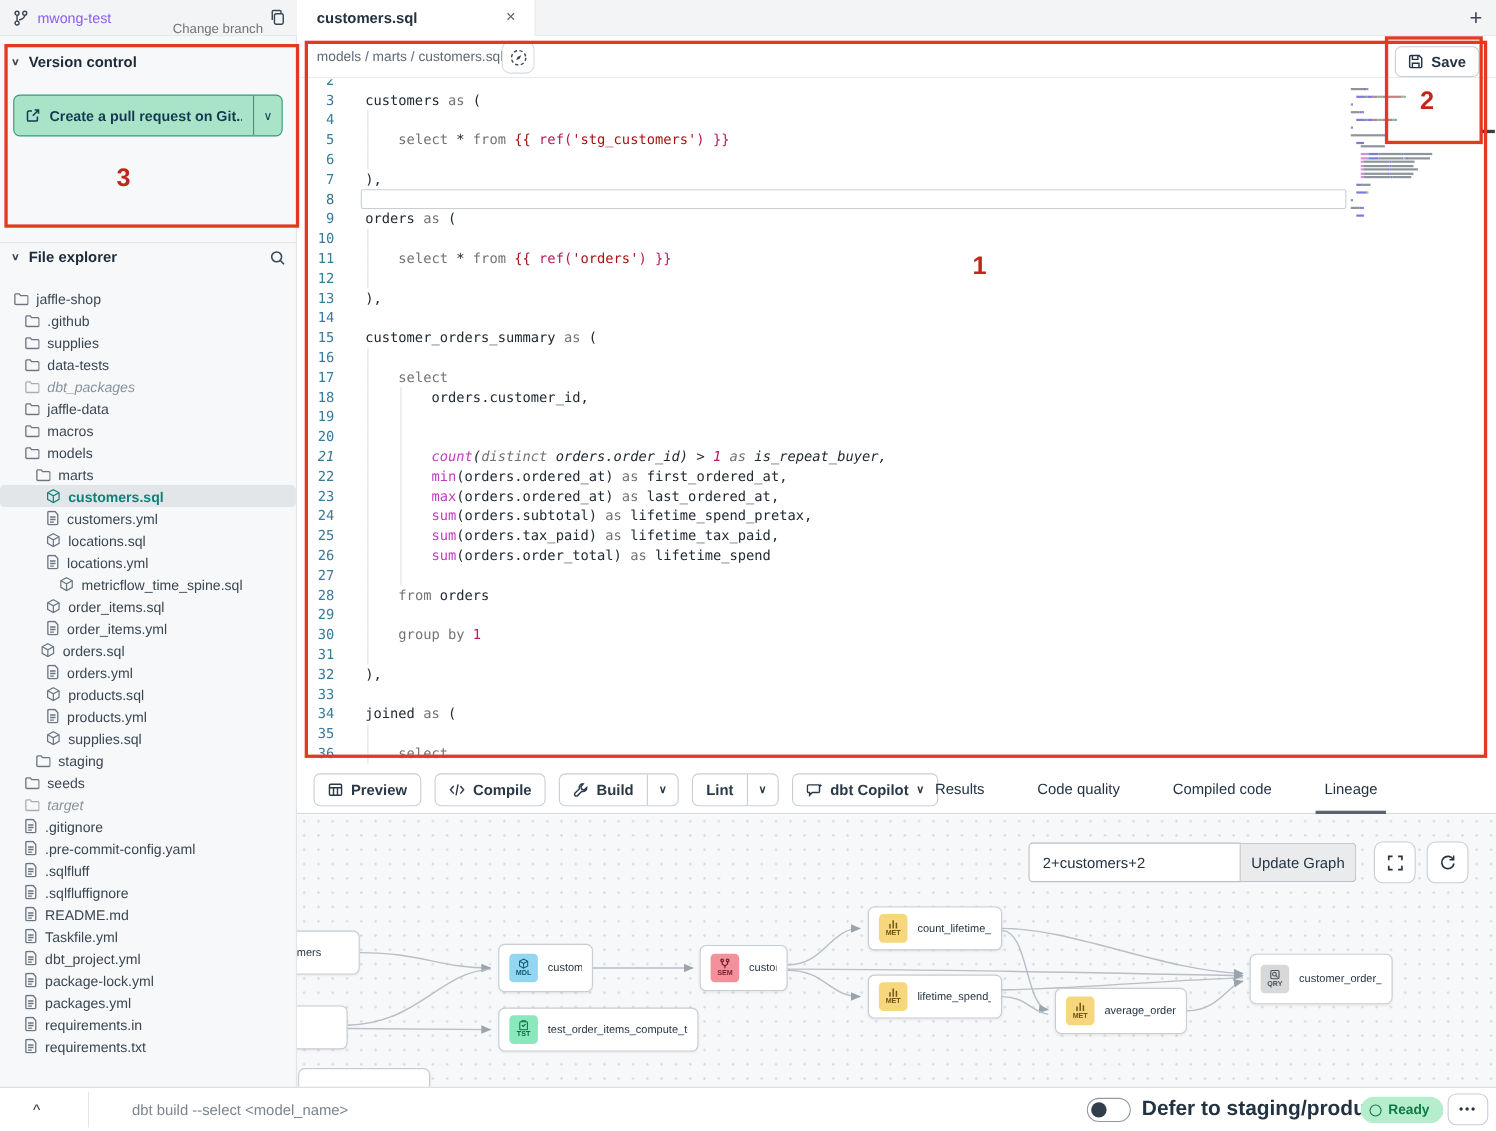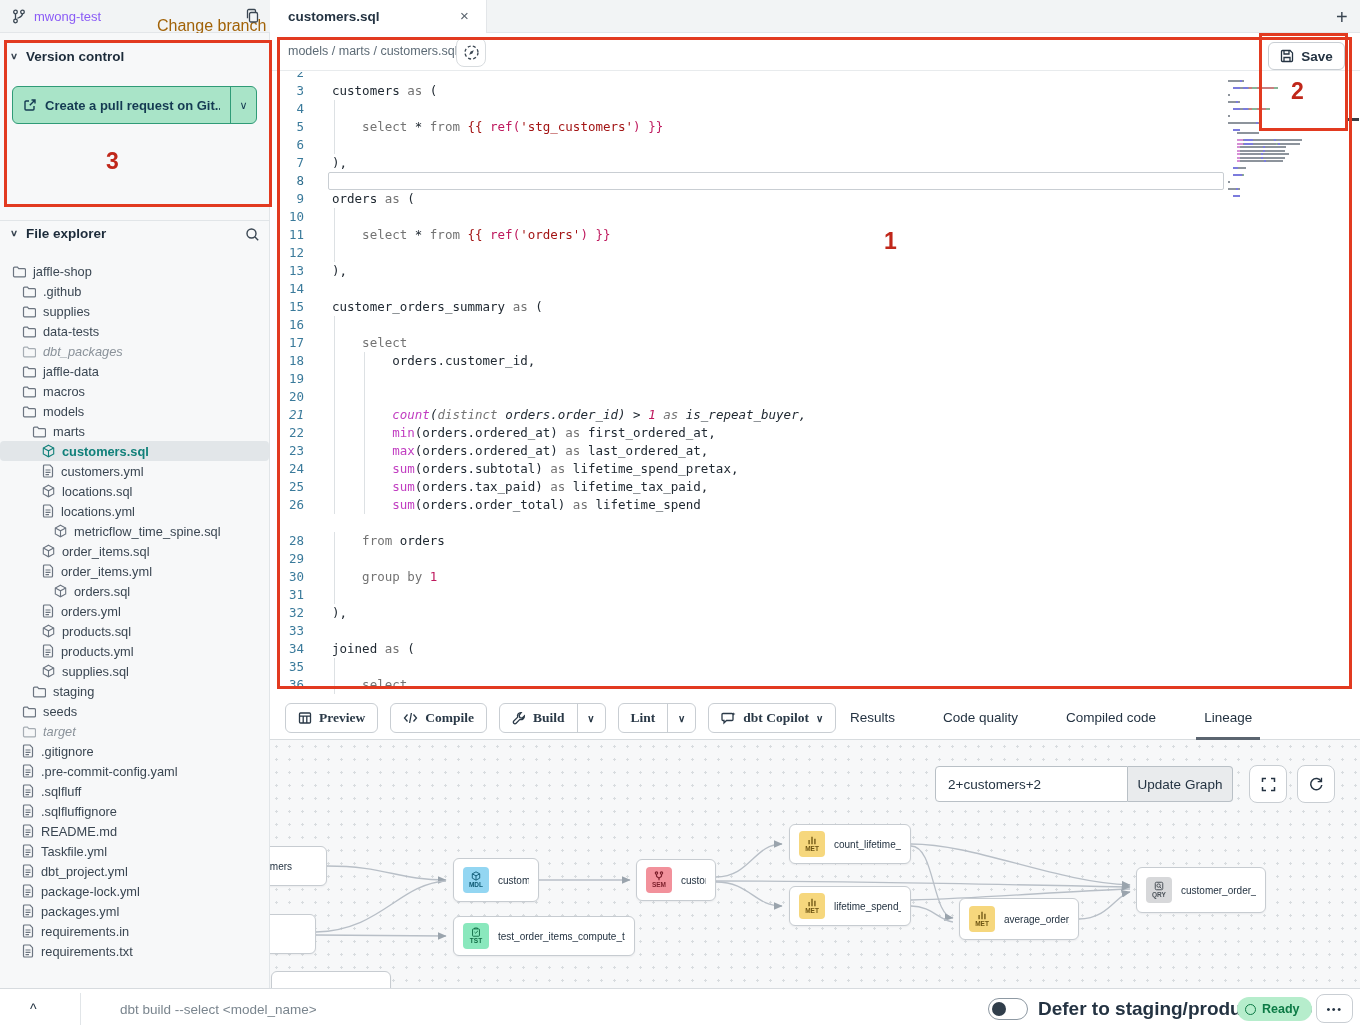--- a/index.html
+++ b/index.html
@@ -7,21 +7,21 @@
     font-family:"Liberation Sans", sans-serif; color:#243342; }
   .app { position:relative; width:1360px; height:1028px; }
 
   
   .topbar { position:absolute; left:0; top:0; width:1360px; height:33px; background:#f2f4f5;
     border-bottom:1px solid #e3e6e9; }
   .branch-area { position:absolute; left:0; top:0; width:270px; height:33px; display:flex; align-items:center; }
   .branch-name { margin-left:8px; font-size:13px; color:#8b5cf6; }
   .branch-icon { margin-left:12px; display:flex; }
   .change-branch { position:absolute; left:157px; top:0; height:51px; display:flex; align-items:center;
-    color:#a16207; font-size:16px; cursor:pointer; }
+    color:#737373; font-size:12px; cursor:pointer; }
   .copy-icon { position:absolute; left:245px; top:8px; }
   .tab { position:absolute; left:270px; top:0; width:217px; height:33px; background:#fff;
     border-right:1px solid #e3e6e9; display:flex; align-items:center; }
   .tab-title { margin-left:18px; font-size:13.5px; font-weight:700; }
   .tab-close { position:absolute; left:190px; top:7px; font-size:15px; color:#5a646e; cursor:pointer; }
   .newtab { position:absolute; left:1328px; top:2px; font-size:20px; color:#3a4652; padding:4px 8px; cursor:pointer; }
 
   
   .sidebar { position:absolute; left:0; top:33px; width:270px; height:955px; background:#f7f8f9;
     border-right:1px solid #e1e5e8; }
@@ -65,21 +65,21 @@
   .c-k{color:#737373} .c-f{color:#c13dc1} .c-s{color:#a31515} .c-j{color:#a31515}
   .c-g{color:#be185d} .c-p{color:#212a33}
   .minimap { position:absolute; left:958px; top:4px; width:104px; cursor:pointer; }
   .mm-row { height:2px; margin-bottom:1.5px; white-space:nowrap; }
   .mm-row span { display:inline-block; height:2px; vertical-align:top; }
   .ruler-mark { position:absolute; left:1076px; top:46px; width:13px; height:3px; background:#3a3f45; }
 
   
   .toolbar-row { position:absolute; left:0; top:664px; width:1090px; height:43px; background:#fff;
     border-bottom:1px solid #d8dcdf; }
-  .tb-buttons { position:absolute; left:15px; top:6px; display:flex; gap:12px;font-family:Liberation Serif, serif; }
+  .tb-buttons { position:absolute; left:15px; top:6px; display:flex; gap:12px; }
   .tb-btn { height:30px; border:1px solid #c9ced3; border-radius:6px; background:#fff; display:flex;
     align-items:center; font-size:13.5px; font-weight:600; color:#2a3947; cursor:pointer; }
   .tb-btn .seg { display:flex; align-items:center; gap:7px; padding:0 12px; height:100%; }
   .tb-btn .split { border-left:1px solid #c9ced3; width:28px; display:flex; align-items:center;
     justify-content:center; height:100%; font-size:10px; color:#2a3947; }
   .panel-tabs { position:absolute; left:572px; top:0; height:43px; display:flex; gap:32px; align-items:center; }
   .ptab { font-size:13.5px; color:#243342; padding:0 8px; height:100%; display:flex; align-items:center;
     cursor:pointer; border-bottom:3px solid transparent; }
   .ptab.active { border-bottom-color:#5b6570; }
 
@@ -322,21 +322,21 @@
         </div>
         <div class="tree-row" style="padding-left: 42px;">
           <span class="t-icon">
             <svg width="12" height="14" viewBox="0 0 12 14" fill="none" stroke="#6b7480" stroke-width="1.2">
               <path d="M1.5 2a1 1 0 0 1 1-1H8l2.5 2.7V12a1 1 0 0 1-1 1h-7a1 1 0 0 1-1-1z"></path>
               <path d="M3.5 6h5M3.5 8.3h5M3.5 10.6h3.5"></path>
             </svg>
           </span>
           <span>order_items.yml</span>
         </div>
-        <div class="tree-row" style="padding-left: 54px;">
+        <div class="tree-row" style="padding-left: 37px;">
           <span class="t-icon">
             <svg width="13" height="14" viewBox="0 0 13 14" fill="none" stroke="#6b7480" stroke-width="1.1">
               <path d="M6.5 1.2 11.7 4v6L6.5 12.8 1.3 10V4z"></path>
               <path d="M1.3 4 6.5 6.8 11.7 4M6.5 6.8v6"></path>
             </svg>
           </span>
           <span>orders.sql</span>
         </div>
         <div class="tree-row" style="padding-left: 42px;">
           <span class="t-icon">
@@ -676,20 +676,26 @@
           <span class="gd" style="left: 64px;"></span>
           <span class="gd" style="left: 94.12px;"></span>
           <span class="ln">25</span>
           <span class="ltext" style="padding-left: 60.24px;"><span class="c-f">sum</span><span class="c-p">(orders.tax_paid) </span><span class="c-k">as</span><span class="c-p"> lifetime_tax_paid,</span></span>
         </div>
         <div class="code-line" style="top: 424px;">
           <span class="gd" style="left: 64px;"></span>
           <span class="gd" style="left: 94.12px;"></span>
           <span class="ln">26</span>
           <span class="ltext" style="padding-left: 60.24px;"><span class="c-f">sum</span><span class="c-p">(orders.order_total) </span><span class="c-k">as</span><span class="c-p"> lifetime_spend</span></span>
+        </div>
+        <div class="code-line" style="top: 442px;">
+          <span class="gd" style="left: 64px;"></span>
+          <span class="gd" style="left: 94.12px;"></span>
+          <span class="ln">27</span>
+          <span class="ltext" style="padding-left: 0px;"></span>
         </div>
         <div class="code-line" style="top: 460px;">
           <span class="gd" style="left: 64px;"></span>
           <span class="ln">28</span>
           <span class="ltext" style="padding-left: 30.12px;"><span class="c-k">from</span><span class="c-p"> orders</span></span>
         </div>
         <div class="code-line" style="top: 478px;">
           <span class="gd" style="left: 64px;"></span>
           <span class="ln">29</span>
           <span class="ltext" style="padding-left: 0px;"></span>

